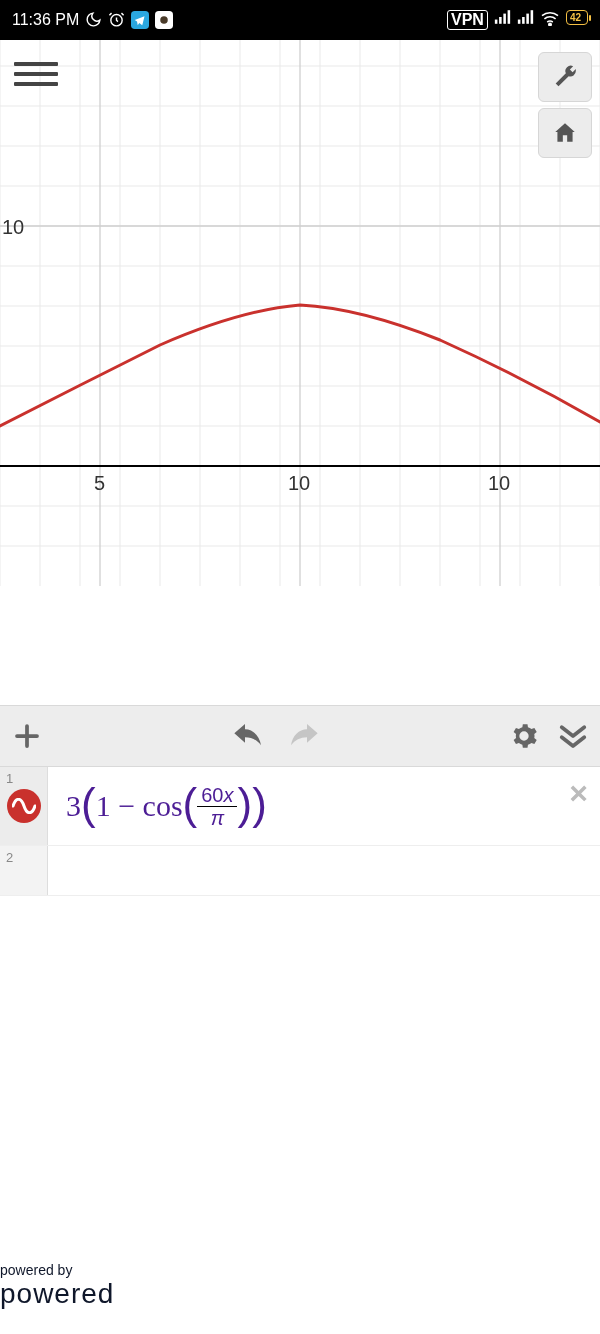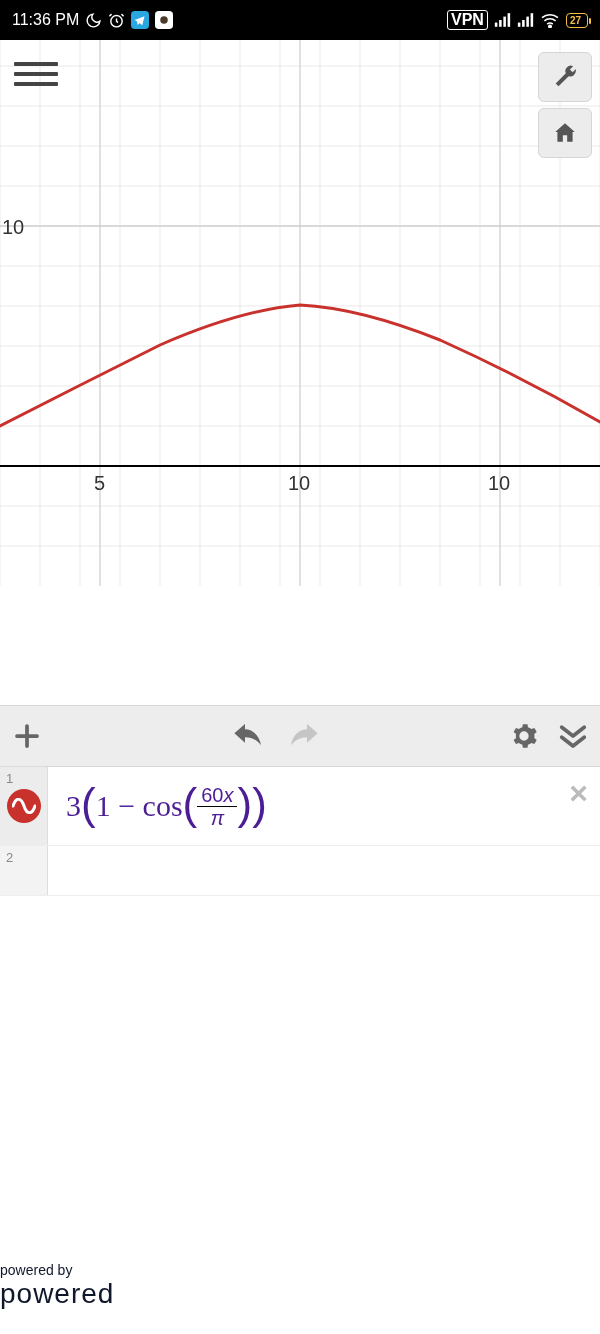--- a/index.html
+++ b/index.html
@@ -1,20 +1,20 @@
 <!DOCTYPE html>
 <html><head>
 <meta charset="utf-8">
 <style>
   * { margin:0; padding:0; box-sizing:border-box; font-family: Arial, sans-serif; }
   body { width:600px; height:1334px; background:#fff; overflow:hidden; position:relative; }
 
   
   .statusbar { height:40px; background:#000; color:#fff; display:flex; align-items:center; justify-content:space-between; padding:0 12px; font-size:16px; }
-  .status-left, .status-right { display:flex; align-items:center; gap:6px; }
+  .status-left, .status-right { display:flex; align-items:flex-start; gap:6px; }
   .status-icon { display:inline-flex; align-items:center; }
   .vpn-badge { border:1.5px solid #fff; border-radius:3px; font-size:16px; padding:0 3px; font-weight:bold; }
   .battery-badge { border:1.5px solid #f5c044; border-radius:4px; font-size:10px; padding:1px 6px 1px 3px; color:#f5c044; position:relative; font-weight:bold;}
   .battery-badge::after{content:"";position:absolute;right:-4px;top:4px;width:2px;height:6px;background:#f5c044;border-radius:1px;}
 
   
   .graph-area { position:relative; height:665px; background:#fff; overflow:hidden;}
   .graph-svg { position:absolute; top:0; left:0; }
   .hamburger { position:absolute; top:12px; left:14px; width:44px; height:44px; display:flex; flex-direction:column; justify-content:center; gap:6px; cursor:pointer;}
   .hamburger span{height:4px;background:#444;border-radius:1px;}
@@ -97,21 +97,21 @@
           <rect x="11" y="4" width="3" height="12"></rect>
           <rect x="16" y="0" width="3" height="16"></rect>
         </svg>
     </span>
     <span class="status-icon">
       <svg width="20" height="16" viewBox="0 0 24 20" fill="none" stroke="#fff" stroke-width="2">
           <path d="M2 7a16 16 0 0 1 20 0M5 11a11 11 0 0 1 14 0M8.5 15a6 6 0 0 1 7 0"></path>
           <circle cx="12" cy="18" r="1.5" fill="#fff"></circle>
         </svg>
     </span>
-    <span class="battery-badge">27</span>
+    <span class="battery-badge">42</span>
   </div>
 </div>
 
 <div class="graph-area">
   <svg class="graph-svg" width="600" height="546">
 
     <g stroke="#e9e9e9" stroke-width="1">
       <line x1="0" y1="0" x2="0" y2="546"></line>
         <line x1="40" y1="0" x2="40" y2="546"></line>
         <line x1="80" y1="0" x2="80" y2="546"></line>

